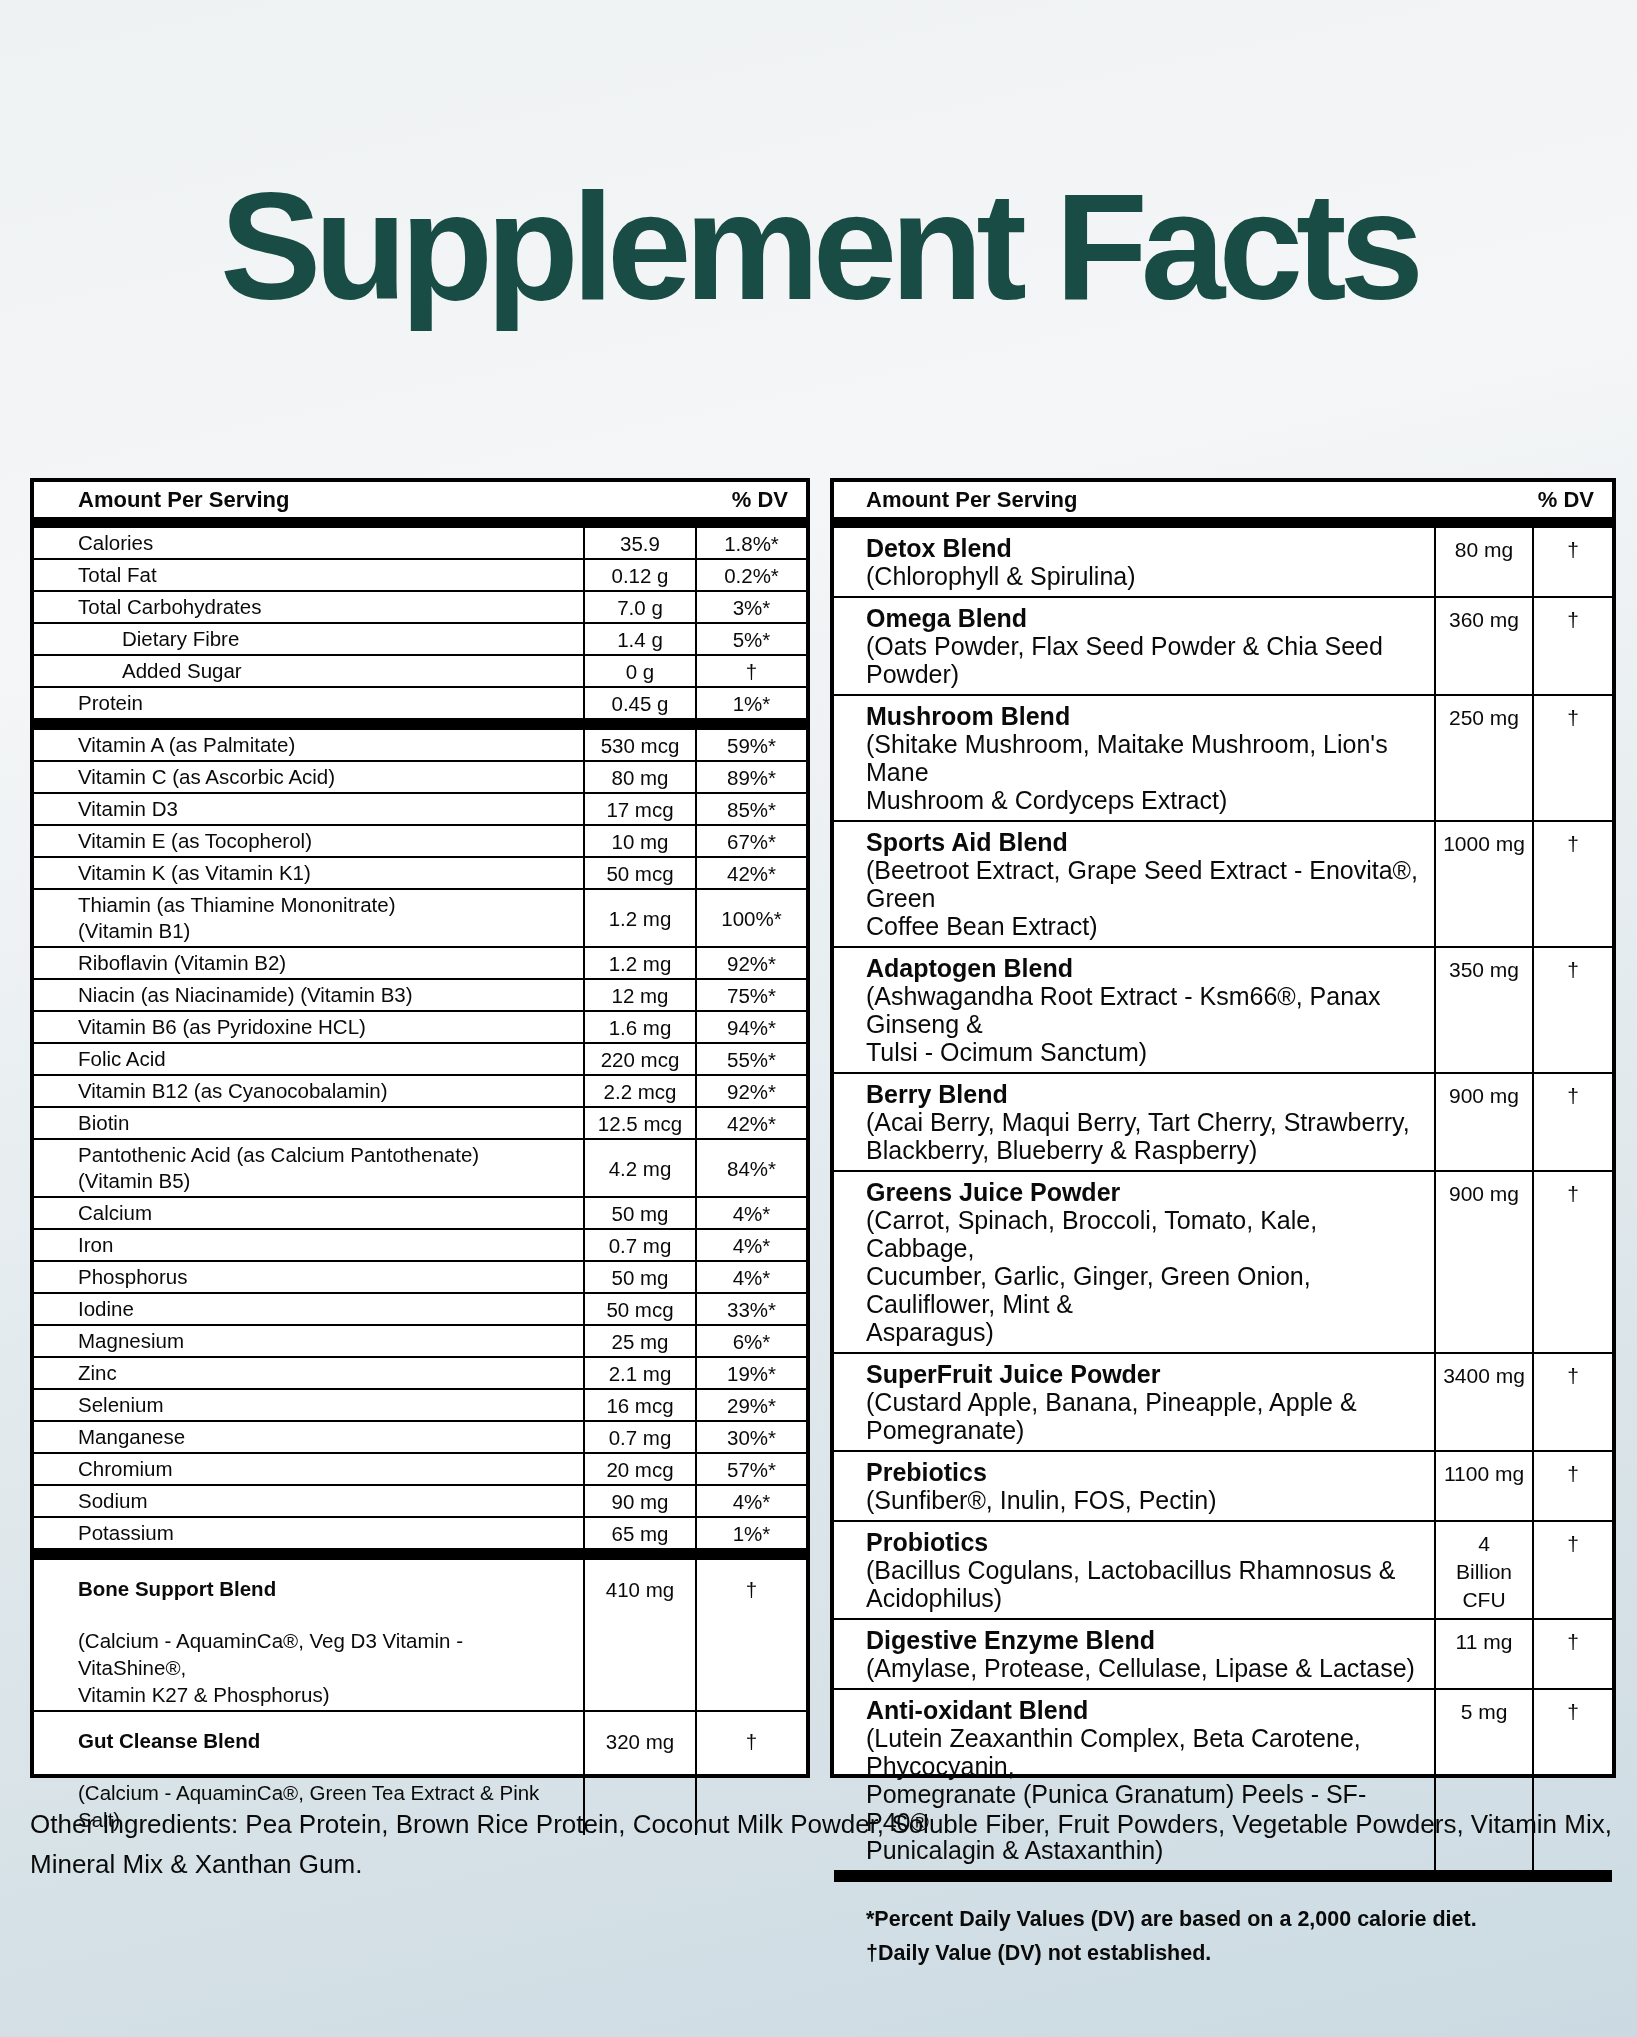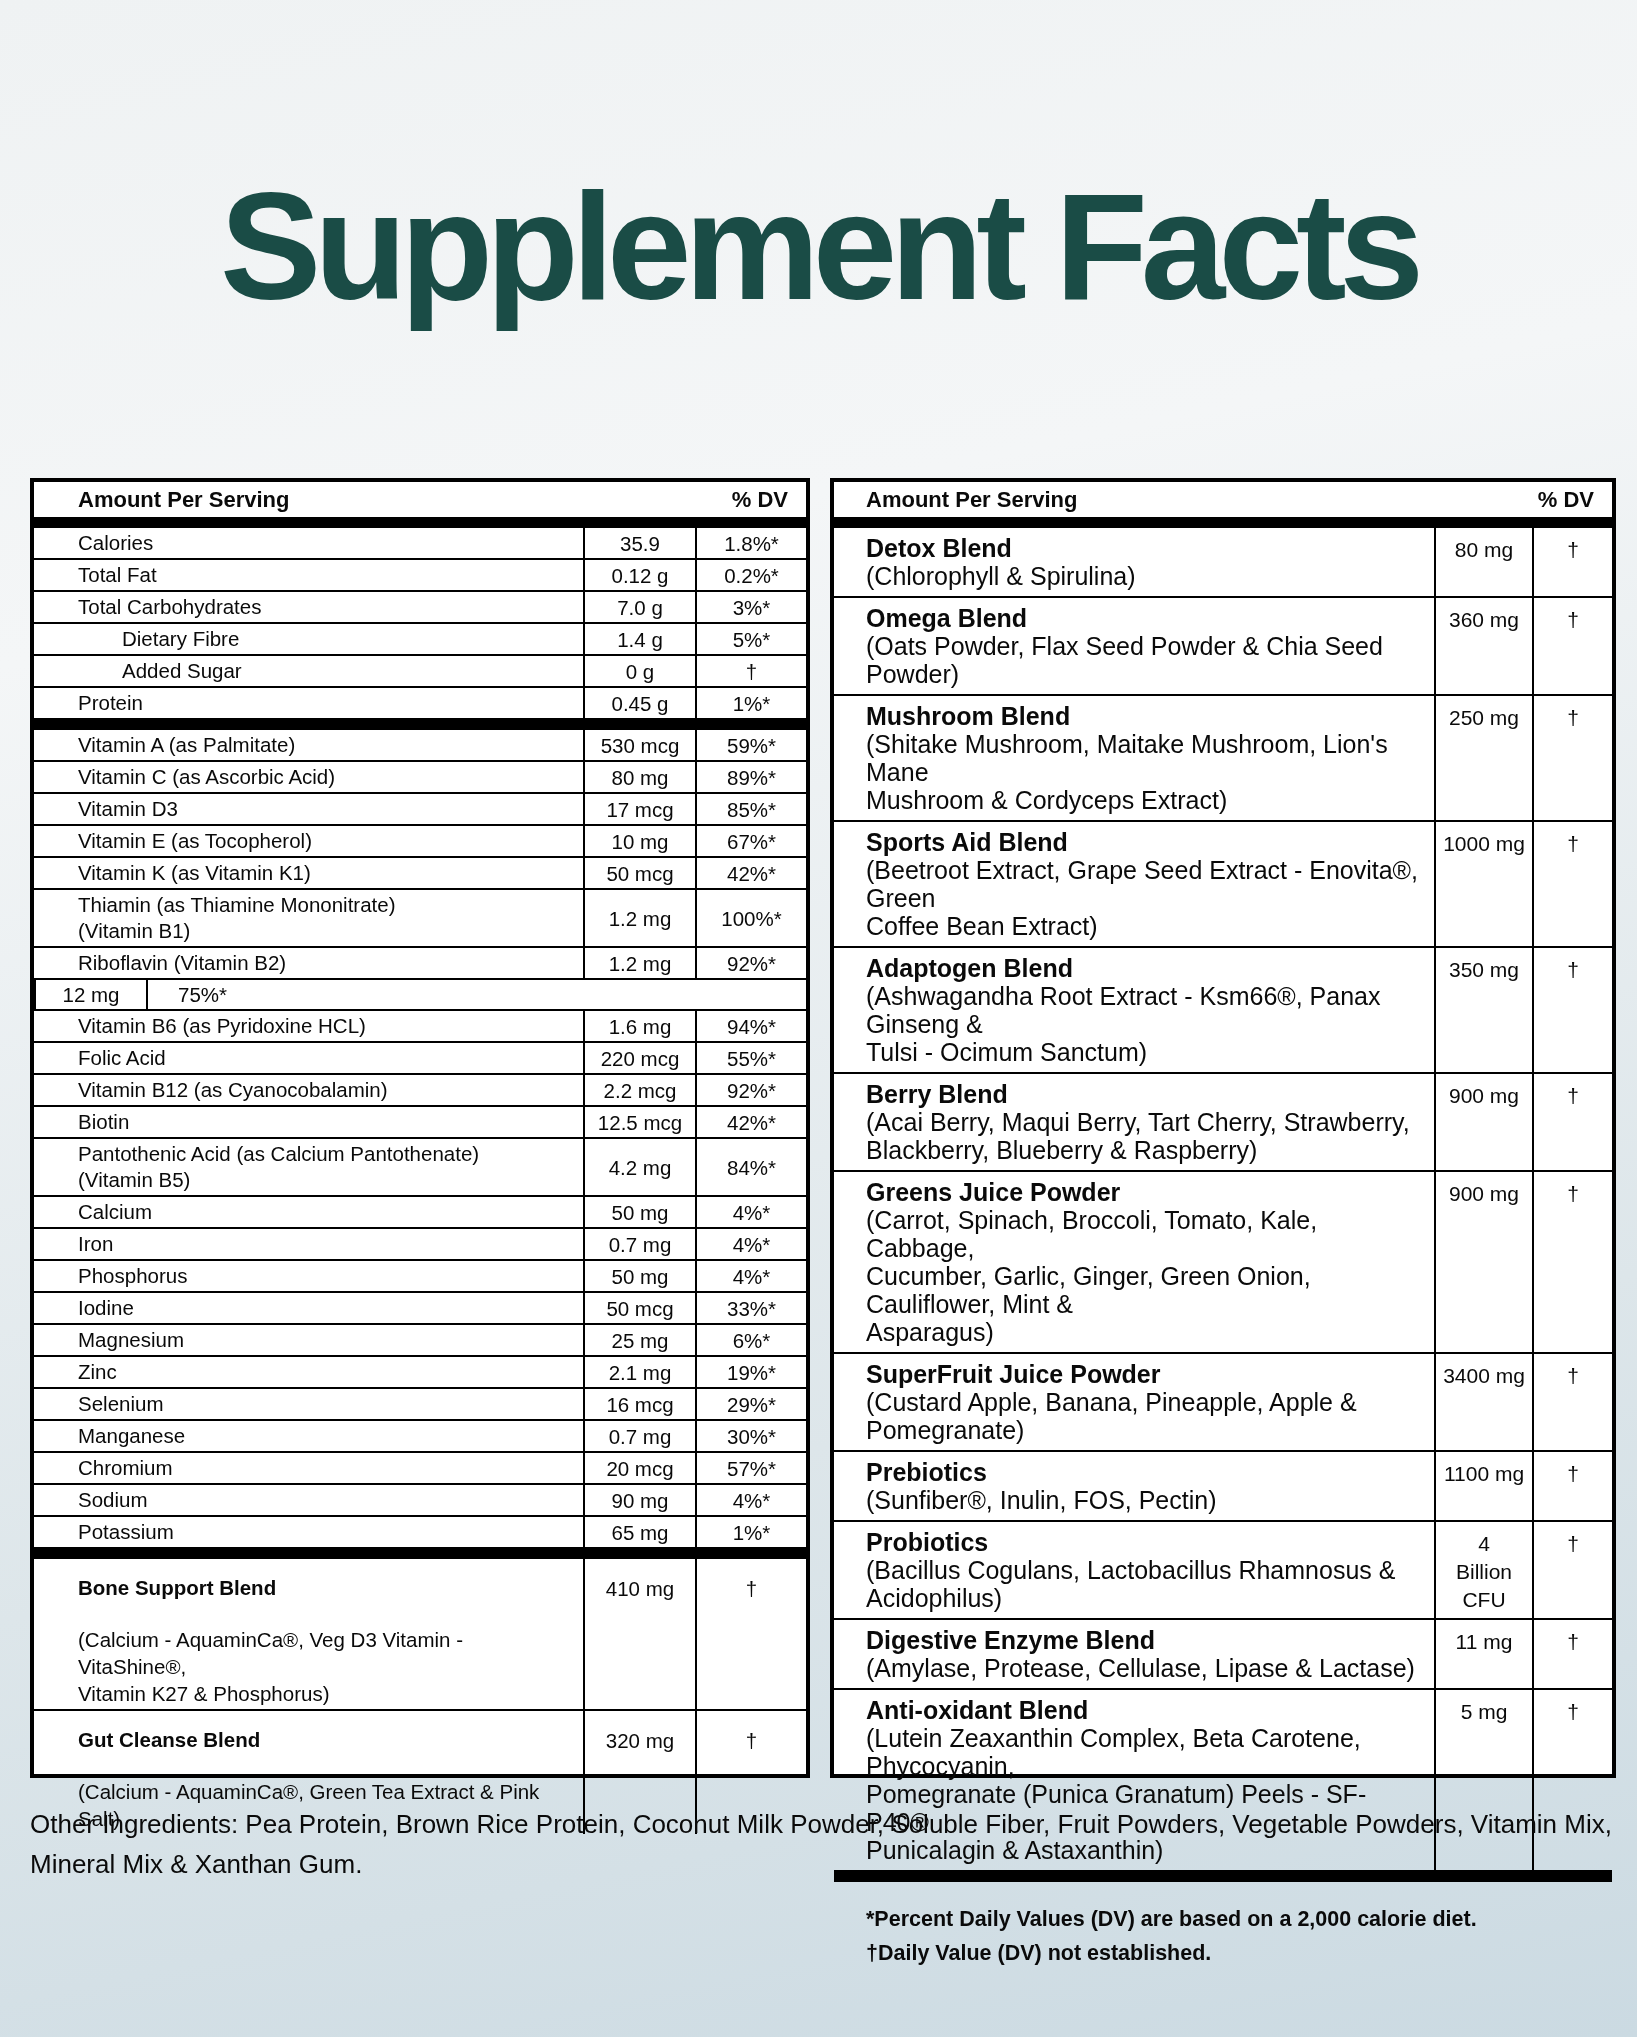--- a/index.html
+++ b/index.html
@@ -156,20 +156,21 @@
 (Vitamin B1)</div>
             <div class="cell amt">1.2 mg</div>
             <div class="cell dv">100%*</div>
           </div>
           <div class="row">
             <div class="cell name">Riboflavin (Vitamin B2)</div>
             <div class="cell amt">1.2 mg</div>
             <div class="cell dv">92%*</div>
           </div>
           <div class="row">
+            <div class="cell name">Niacin (as Niacinamide) (Vitamin B3)</div>
             <div class="cell amt">12 mg</div>
             <div class="cell dv">75%*</div>
           </div>
           <div class="row">
             <div class="cell name">Vitamin B6 (as Pyridoxine HCL)</div>
             <div class="cell amt">1.6 mg</div>
             <div class="cell dv">94%*</div>
           </div>
           <div class="row">
             <div class="cell name">Folic Acid</div>

